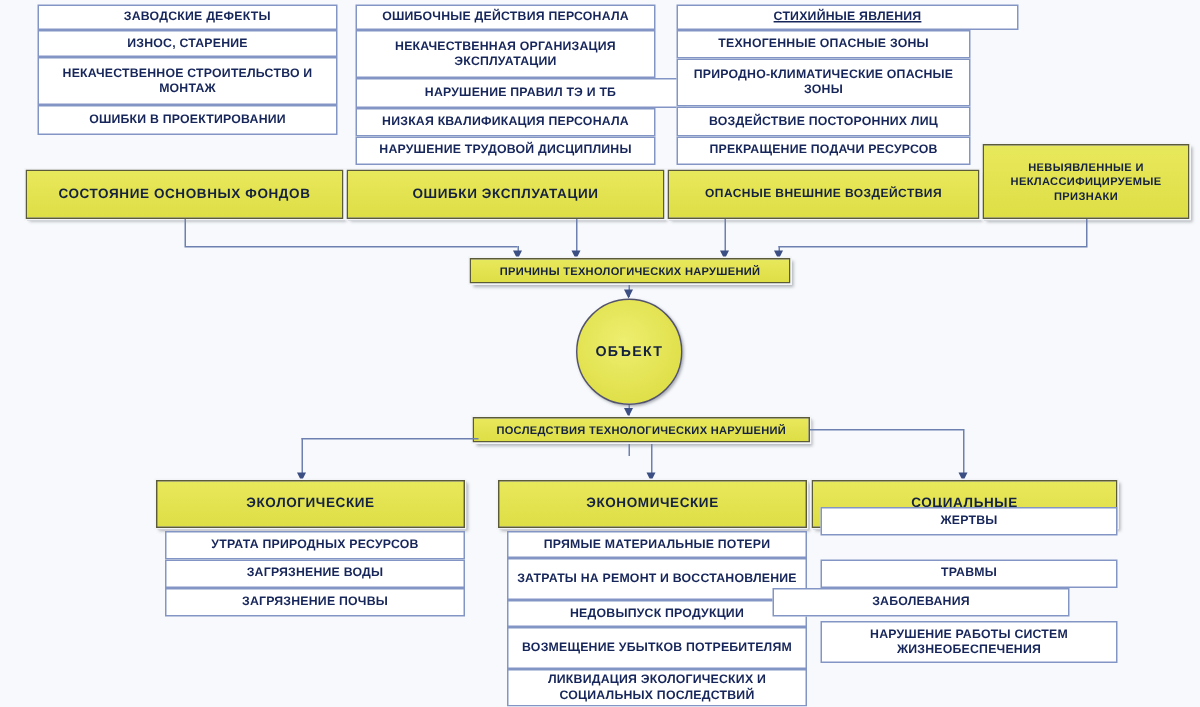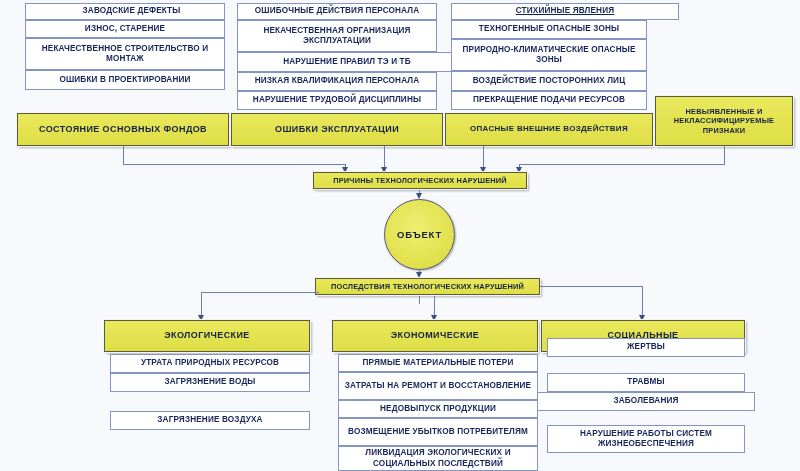--- a/index.html
+++ b/index.html
@@ -135,28 +135,28 @@
   <div class="vline" style="left:434px;top:296px;height:23px;"></div>
   <div class="arrow" style="left:431px;top:315px;"></div>
 
   <div class="hline" style="left:540px;top:286px;width:102px;"></div>
   <div class="vline" style="left:642px;top:286px;height:33px;"></div>
   <div class="arrow" style="left:639px;top:315px;"></div>
 
   <div class="ybox" style="left:104px;top:320px;width:206px;height:32px;">ЭКОЛОГИЧЕСКИЕ</div>
   <div class="wbox" style="left:110px;top:354px;width:200px;height:19px;">УТРАТА ПРИРОДНЫХ РЕСУРСОВ</div>
   <div class="wbox" style="left:110px;top:373px;width:200px;height:19px;">ЗАГРЯЗНЕНИЕ ВОДЫ</div>
-  <div class="wbox" style="left:110px;top:411px;width:200px;height:19px;">ЗАГРЯЗНЕНИЕ ВОЗДУХА</div>
+  <div class="wbox" style="left:110px;top:392px;width:200px;height:19px;">ЗАГРЯЗНЕНИЕ ПОЧВЫ</div>
 
   <div class="ybox" style="left:332px;top:320px;width:206px;height:32px;">ЭКОНОМИЧЕСКИЕ</div>
   <div class="wbox" style="left:338px;top:372px;width:200px;height:28px;">ЗАТРАТЫ НА РЕМОНТ И ВОССТАНОВЛЕНИЕ</div>
   <div class="wbox" style="left:338px;top:354px;width:200px;height:18px;">ПРЯМЫЕ МАТЕРИАЛЬНЫЕ ПОТЕРИ</div>
   <div class="wbox" style="left:338px;top:400px;width:200px;height:18px;">НЕДОВЫПУСК ПРОДУКЦИИ</div>
   <div class="wbox" style="left:338px;top:446px;width:200px;height:25px;">ЛИКВИДАЦИЯ ЭКОЛОГИЧЕСКИХ И СОЦИАЛЬНЫХ ПОСЛЕДСТВИЙ</div>
   <div class="wbox" style="left:338px;top:418px;width:200px;height:28px;">ВОЗМЕЩЕНИЕ УБЫТКОВ ПОТРЕБИТЕЛЯМ</div>
 
   <div class="ybox" style="left:541px;top:320px;width:204px;height:32px;">СОЦИАЛЬНЫЕ</div>
   <div class="wbox" style="left:547px;top:338px;width:198px;height:19px;">ЖЕРТВЫ</div>
   <div class="wbox" style="left:547px;top:373px;width:198px;height:19px;">ТРАВМЫ</div>
-  <div class="wbox" style="left:537px;top:392px;width:218px;height:19px;">ЗАБОЛЕВАНИЯ</div>
-  <div class="wbox" style="left:547px;top:425px;width:198px;height:28px;">НАРУШЕНИЕ РАБОТЫ СИСТЕМ ЖИЗНЕОБЕСПЕЧЕНИЯ</div>
+  <div class="wbox" style="left:515px;top:392px;width:198px;height:19px;">ЗАБОЛЕВАНИЯ</div>
+  <div class="wbox" style="left:547px;top:414px;width:198px;height:28px;">НАРУШЕНИЕ РАБОТЫ СИСТЕМ ЖИЗНЕОБЕСПЕЧЕНИЯ</div>
 
 </div>
 
 </body></html>

